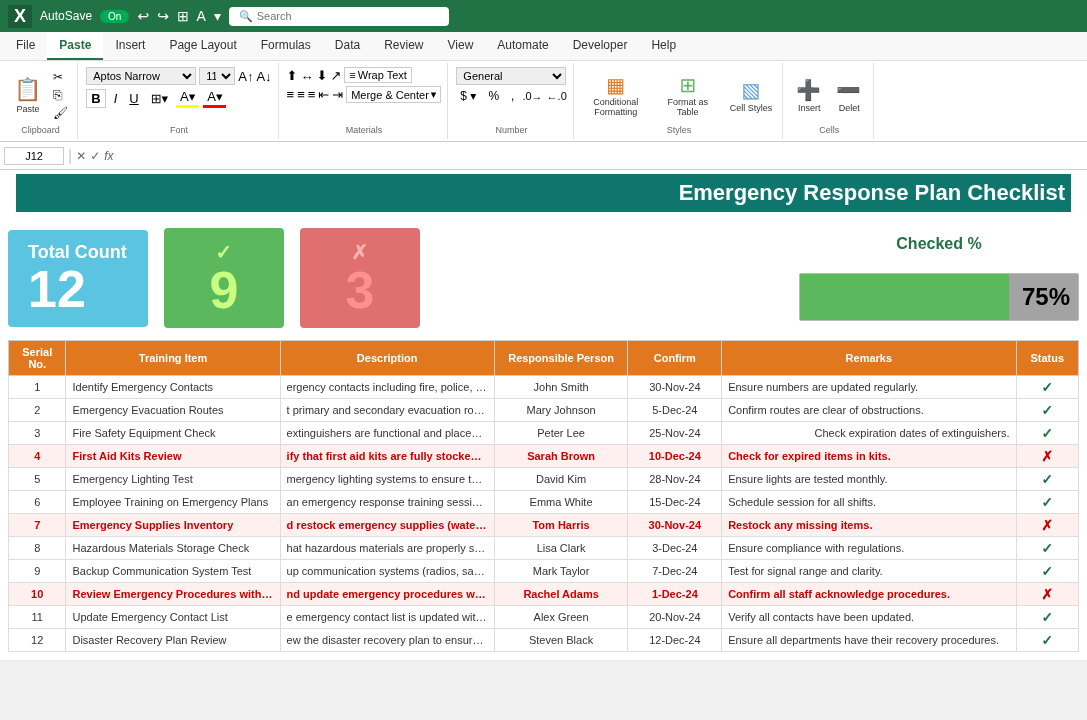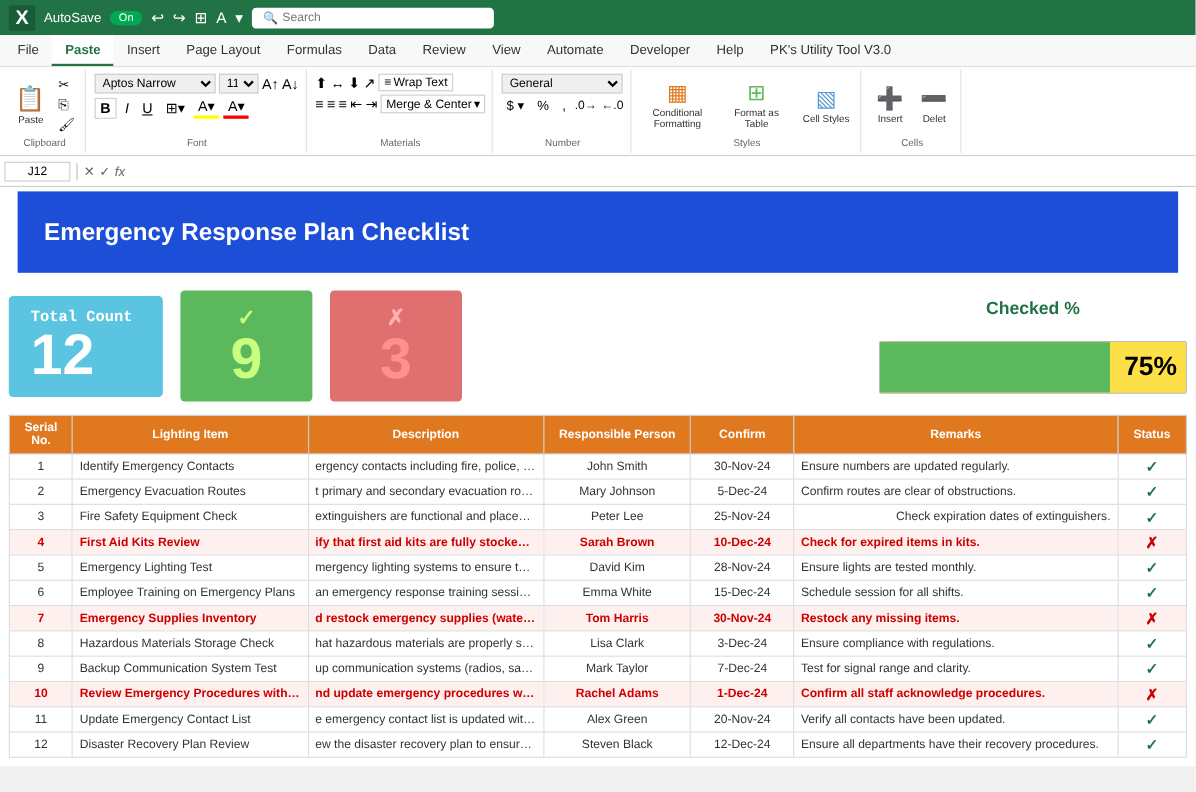--- a/index.html
+++ b/index.html
@@ -32,39 +32,39 @@
     
     .formula-bar { display: flex; align-items: center; background: white; border-bottom: 1px solid #ccc; padding: 2px 4px; height: 28px; gap: 4px; }
     .cell-ref { border: 1px solid #ccc; padding: 2px 6px; font-size: 11px; width: 60px; text-align: center; }
     .formula-input { flex: 1; border: none; outline: none; font-size: 11px; padding: 2px 4px; }
 
     
     .sheet-container { background: white; overflow: hidden; }
 
     
     .header-banner {
-      background: #1d4ed8;
-      color: white;
-      text-align: left;
+      background: #0f766e;
+      color: white;
+      text-align: right;
       font-size: 22px;
       font-weight: bold;
-      padding: 24px;
+      padding: 6px;
       margin: 0 8px;
     }
 
     
     .stats-row { display: flex; align-items: center; padding: 12px 8px; gap: 16px; background: white; }
     .total-count-card {
       background: #5bc4e0;
       color: white;
       padding: 12px 20px;
       border-radius: 4px;
       min-width: 140px;
     }
-    .total-count-card .label { font-size: 14px; font-weight: bold; font-family: Liberation Mono, monospace; }
+    .total-count-card .label { font-size: 18px; font-weight: bold; }
     .total-count-card .value { font-size: 52px; font-weight: bold; line-height: 1; }
 
     .check-card {
       background: #5cb85c;
       color: white;
       padding: 12px 30px;
       border-radius: 4px;
       min-width: 120px;
       text-align: center;
     }
@@ -81,21 +81,21 @@
     }
     .cross-card .icon { font-size: 24px; }
     .cross-card .value { font-size: 52px; font-weight: bold; line-height: 1; color: #ff9090; }
 
     .checked-pct {
       margin-left: auto;
       text-align: right;
       min-width: 280px;
     }
     .checked-pct .label { font-size: 16px; font-weight: bold; color: #217346; text-align: center; }
-    .pct-bar-container { background: #fde047; border-radius: 2px; height: 48px; margin-top: 20px; position: relative; overflow: hidden; border: 1px solid #bbb; }
+    .pct-bar-container { background: #a3a3a3; border-radius: 2px; height: 48px; margin-top: 20px; position: relative; overflow: hidden; border: 1px solid #bbb; }
     .pct-bar-fill { background: #5cb85c; height: 100%; width: 75%; }
     .pct-text { position: absolute; right: 8px; top: 50%; transform: translateY(-50%); font-size: 24px; font-weight: bold; color: #000; }
 
     
     .data-table { width: 100%; border-collapse: collapse; font-size: 11px; }
     .data-table th {
       background: #e07820;
       color: white;
       padding: 5px 6px;
       text-align: center;
@@ -153,21 +153,20 @@
     <span class="ribbon-tab active">Paste</span>
     <span class="ribbon-tab">Insert</span>
     <span class="ribbon-tab">Page Layout</span>
     <span class="ribbon-tab">Formulas</span>
     <span class="ribbon-tab">Data</span>
     <span class="ribbon-tab">Review</span>
     <span class="ribbon-tab">View</span>
     <span class="ribbon-tab">Automate</span>
     <span class="ribbon-tab">Developer</span>
     <span class="ribbon-tab">Help</span>
-    <span class="ribbon-tab">PK's Utility Tool V3.0</span>
   </div>
 
   <div class="ribbon-content">
 
     <div class="ribbon-group">
       <div class="ribbon-group-content">
         <div class="ribbon-btn">
           <span style="font-size:22px;">📋</span>
           <span class="btn-label">Paste</span>
         </div>
@@ -320,21 +319,21 @@
         <span class="pct-text">75%</span>
       </div>
     </div>
   </div>
 
   <div style="padding:0 8px 8px 8px;">
     <table class="data-table">
       <thead>
         <tr>
           <th class="col-serial">Serial No.</th>
-          <th class="col-checklist">Lighting Item</th>
+          <th class="col-checklist">Training Item</th>
           <th class="col-desc">Description</th>
           <th class="col-person">Responsible Person</th>
           <th class="col-deadline">Confirm</th>
           <th class="col-remarks">Remarks</th>
           <th class="col-status">Status</th>
         </tr>
       </thead>
       <tbody id="table-body">
       <tr class="normal">
     <td style="text-align:center;">1</td>

